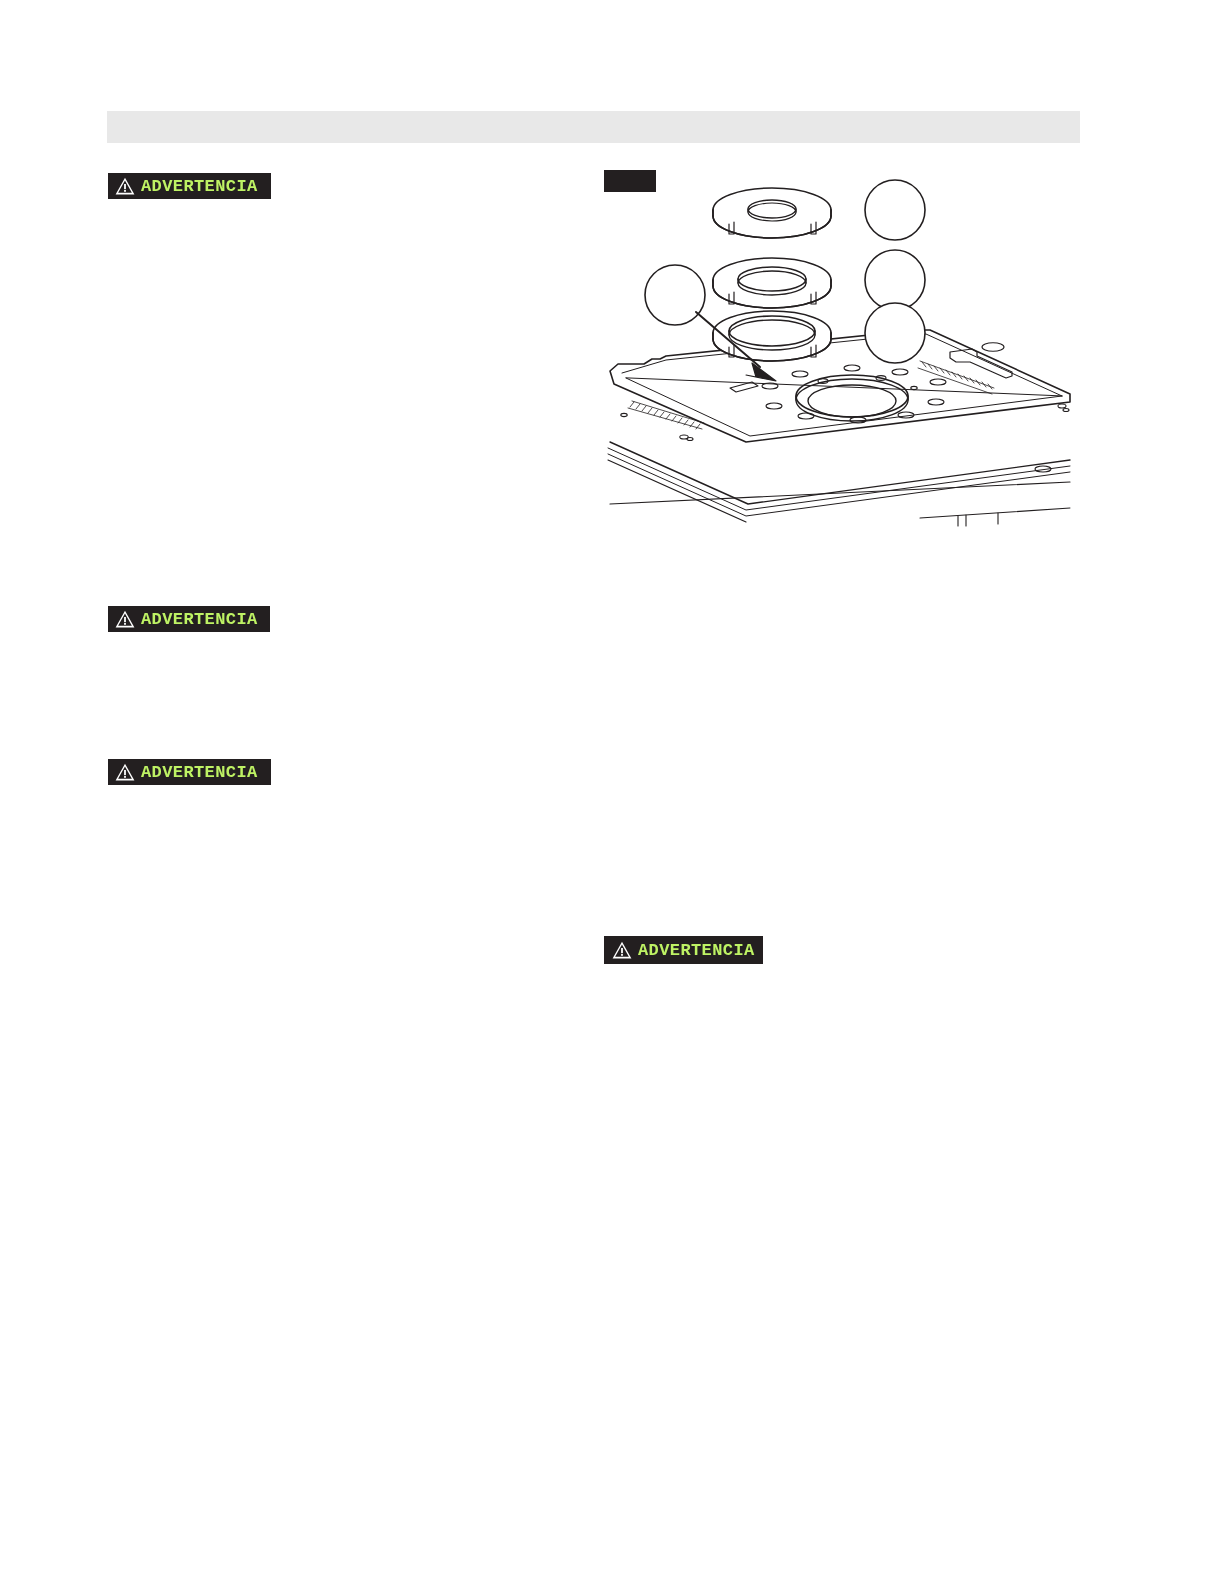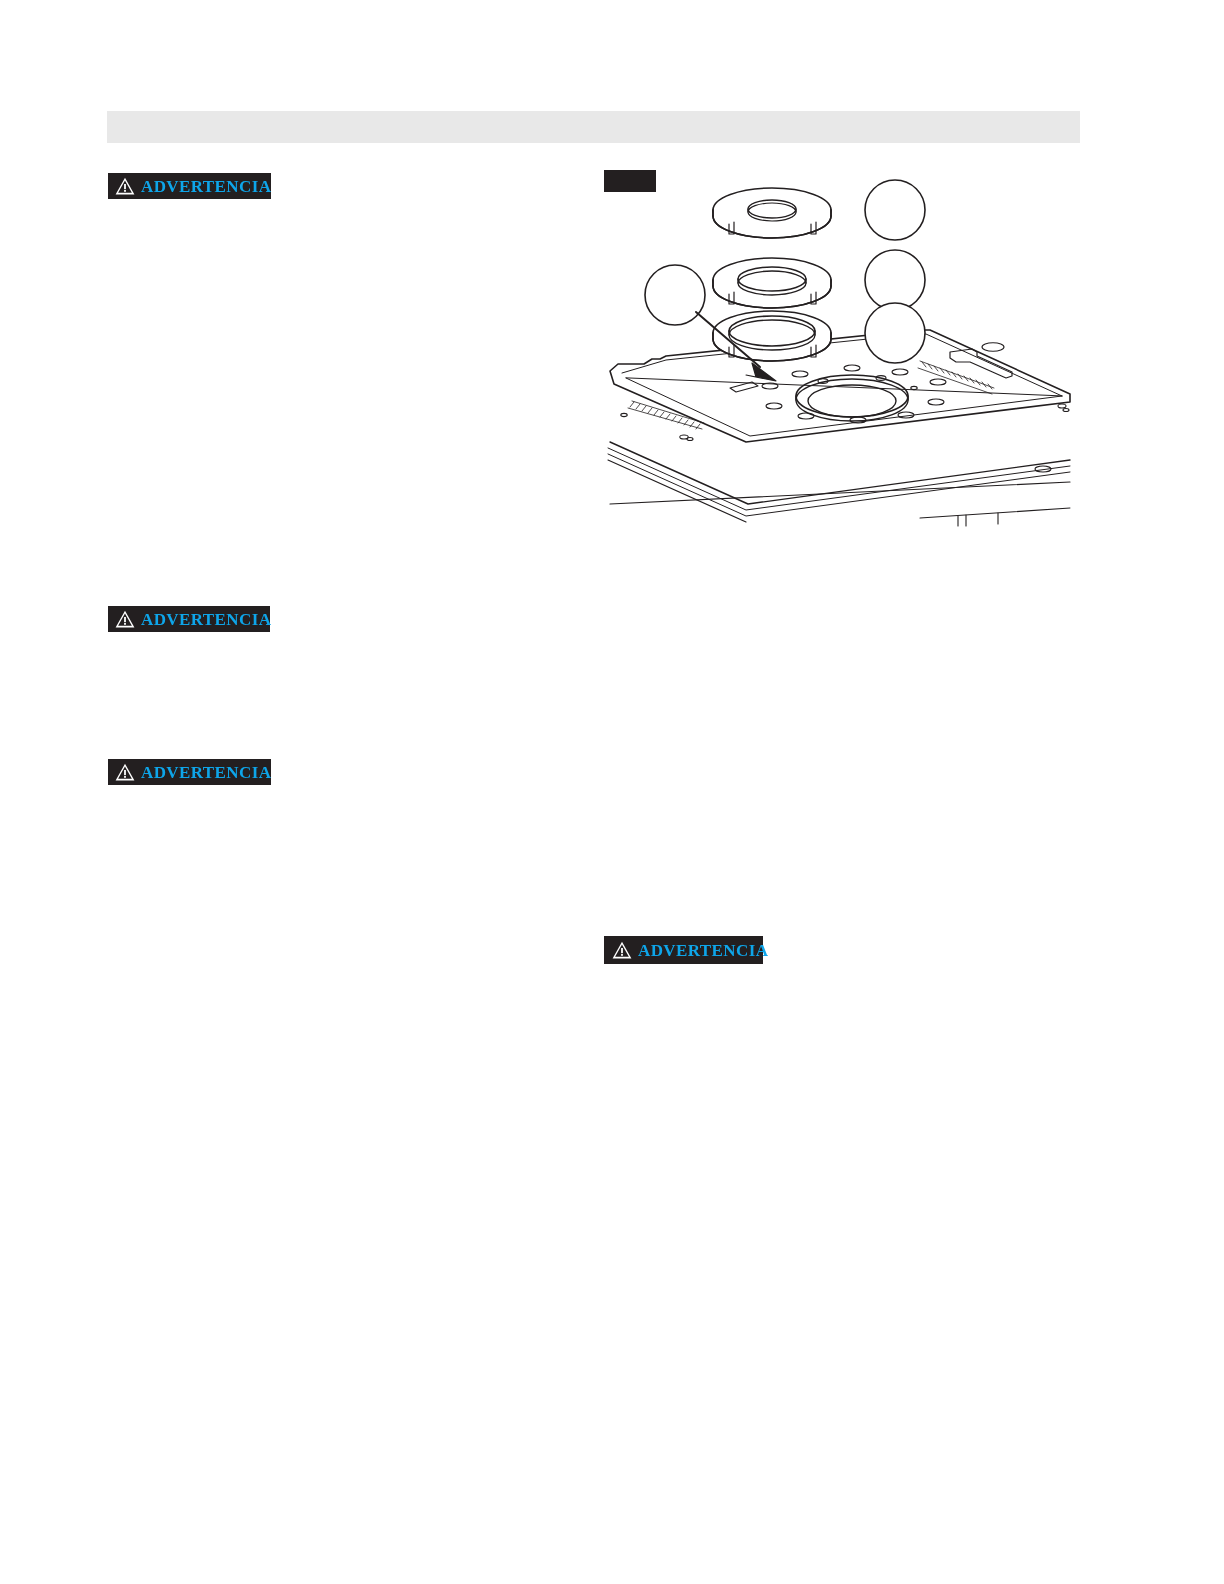--- a/index.html
+++ b/index.html
@@ -46,22 +46,22 @@
     background: #231f20;
     display: flex;
     align-items: center;
     box-sizing: border-box;
   }
   .warn-badge .warn-tri {
     display: block;
     flex: 0 0 auto;
   }
   .warn-badge .warn-label {
-    color: #0ea5e9;
-    font-family: Liberation Serif, serif;
+    color: #bef264;
+    font-family: Liberation Mono, monospace;
     font-weight: bold;
     letter-spacing: .4px;
     white-space: nowrap;
     line-height: 1;
   }
 
   
   .badge-1 { left: 108px; top: 173px; width: 163px; height: 26px; padding: 0 8px 0 7px; }
   .badge-1 .warn-tri { width: 20px; height: 18px; }
   .badge-1 .warn-label { font-size: 17px; margin-left: 6px; }

